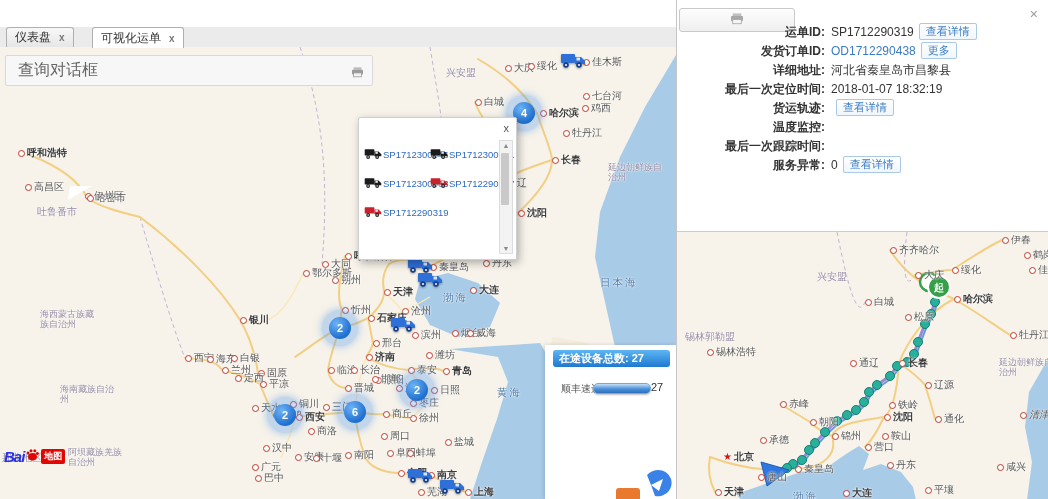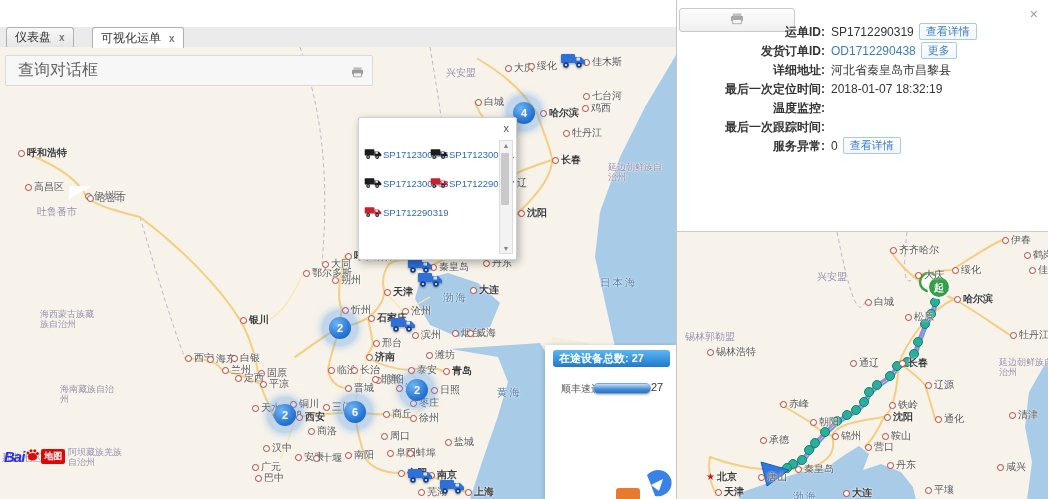--- a/index.html
+++ b/index.html
@@ -424,20 +424,21 @@
           <rect x="3" y="7.5" width="10" height="5" fill="#f5f5f5" stroke="#a8a8a8"></rect>
         </svg>
     </span>
   </div>
   <span id="panel-close">×</span>
   <div id="detail-rows">
       <div class="drow"><span class="dlabel">运单ID:</span><span class="dvalue">SP1712290319</span><span class="dbtn">查看详情</span></div>
       <div class="drow"><span class="dlabel">发货订单ID:</span><span class="dvalue link">OD1712290438</span><span class="dbtn">更多</span></div>
       <div class="drow"><span class="dlabel">详细地址:</span><span class="dvalue">河北省秦皇岛市昌黎县</span></div>
       <div class="drow"><span class="dlabel">最后一次定位时间:</span><span class="dvalue">2018-01-07 18:32:19</span></div>
+      <div class="drow"><span class="dlabel">货运轨迹:</span><span class="dvalue"></span><span class="dbtn">查看详情</span></div>
       <div class="drow"><span class="dlabel">温度监控:</span><span class="dvalue"></span></div>
       <div class="drow"><span class="dlabel">最后一次跟踪时间:</span><span class="dvalue"></span></div>
       <div class="drow"><span class="dlabel">服务异常:</span><span class="dvalue">0</span><span class="dbtn">查看详情</span></div>
     </div>
 
   <div id="minimap">
     <svg class="bg" width="372" height="268" viewBox="0 0 372 268">
       <polygon points="372,125 352,160 348,195 355,230 350,268 372,268" fill="#a8cbe8"></polygon>
       <polygon points="59,262 94,250 124,240 149,236 169,222 182,214 192,222 186,238 204,232 224,240 236,255 239,268 64,268" fill="#a8cbe8"></polygon>
       <path d="M230,0 C225,40 228,60 238,43" stroke="#c3b4d2" stroke-width="1" fill="none" stroke-dasharray="4 3"></path>
@@ -502,27 +503,27 @@
         <div class="lbl" style="left: 30px; top: 120px;"><i class="dot"></i><span>锡林浩特</span></div>
         <div class="lbl" style="left: 173px; top: 131px;"><i class="dot"></i><span>通辽</span></div>
         <div class="lbl bold" style="left: 222px; top: 131px;"><i class="dot"></i><span>长春</span></div>
         <div class="lbl" style="left: 248px; top: 153px;"><i class="dot"></i><span>辽源</span></div>
         <div class="lbl gray wrap" style="left: 322px; top: 133px;"><span>延边朝鲜族自治州</span></div>
         <div class="lbl" style="left: 103px; top: 172px;"><i class="dot"></i><span>赤峰</span></div>
         <div class="lbl" style="left: 133px; top: 190px;"><i class="dot"></i><span>朝阳</span></div>
         <div class="lbl" style="left: 212px; top: 173px;"><i class="dot"></i><span>铁岭</span></div>
         <div class="lbl bold" style="left: 207px; top: 185px;"><i class="dot"></i><span>沈阳</span></div>
         <div class="lbl" style="left: 258px; top: 187px;"><i class="dot"></i><span>通化</span></div>
-        <div class="lbl" style="left: 332px; top: 183px;"><i class="dot"></i><span>清津</span></div>
+        <div class="lbl" style="left: 343px; top: 183px; font-style: italic;"><i class="dot"></i><span>清津</span></div>
         <div class="lbl" style="left: 83px; top: 208px;"><i class="dot"></i><span>承德</span></div>
         <div class="lbl" style="left: 155px; top: 204px;"><i class="dot"></i><span>锦州</span></div>
         <div class="lbl" style="left: 205px; top: 204px;"><i class="dot"></i><span>鞍山</span></div>
         <div class="lbl" style="left: 188px; top: 215px;"><i class="dot"></i><span>营口</span></div>
         <div class="lbl" style="left: 210px; top: 233px;"><i class="dot"></i><span>丹东</span></div>
-        <div class="lbl bold" style="left: 29px; top: 225px; margin-top: 20px;"><i class="star">★</i><span>北京</span></div>
+        <div class="lbl bold" style="left: 46px; top: 225px;"><i class="star">★</i><span>北京</span></div>
         <div class="lbl bold" style="left: 38px; top: 260px;"><i class="dot"></i><span>天津</span></div>
         <div class="lbl" style="left: 81px; top: 245px;"><i class="dot"></i><span>唐山</span></div>
         <div class="lbl" style="left: 118px; top: 237px;"><i class="dot"></i><span>秦皇岛</span></div>
         <div class="lbl bold" style="left: 166px; top: 261px;"><i class="dot"></i><span>大连</span></div>
         <div class="lbl" style="left: 320px; top: 235px;"><i class="dot"></i><span>咸兴</span></div>
         <div class="lbl" style="left: 248px; top: 258px;"><i class="dot"></i><span>平壤</span></div>
         <div class="lbl water" style="left: 116px; top: 265px;"><span>渤海</span></div>
       </div>
   </div>
 </div>

